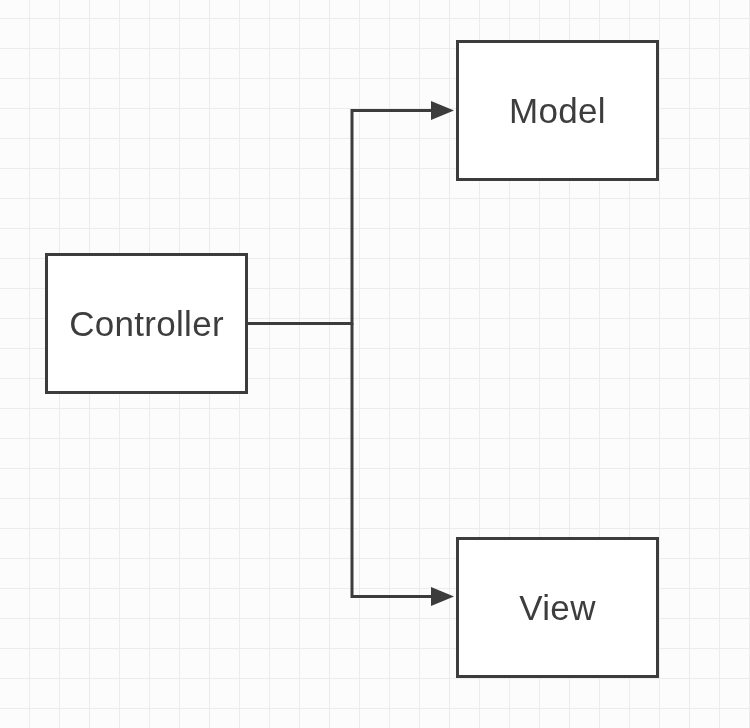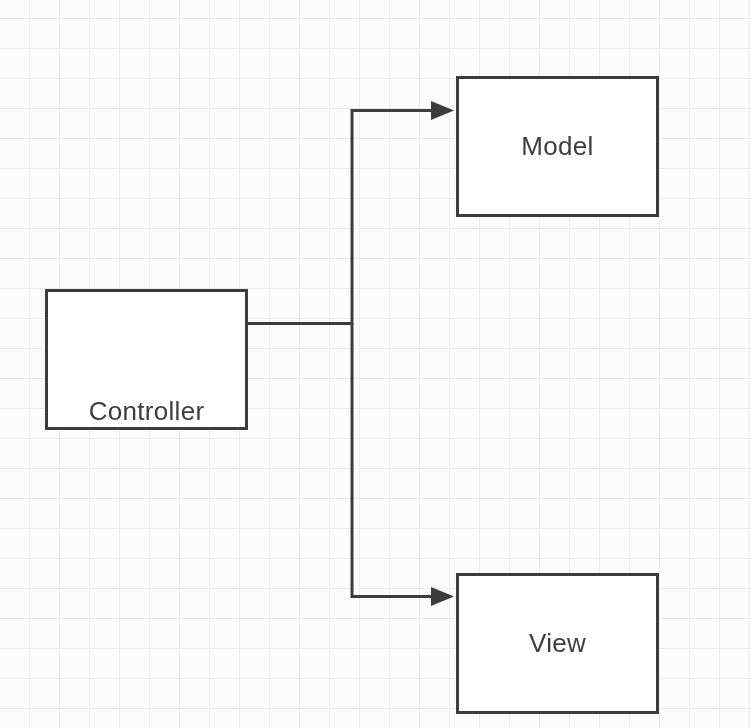--- a/index.html
+++ b/index.html
@@ -40,27 +40,26 @@
   }
   .node {
     position: absolute;
     box-sizing: border-box;
     background: #ffffff;
     border: 3px solid #3c3c3c;
     display: flex;
     align-items: center;
     justify-content: center;
     color: #3d3d3d;
-    font-size: 26px;
+    font-size: 35px;
     font-weight: 400;
     letter-spacing: 0.3px;
     cursor: default;
-    margin-top: 36px;
   }
-  #node-controller { left: 45px;  top: 253px; width: 203px; height: 141px; align-items: flex-end; }
+  #node-controller { left: 45px;  top: 253px; width: 203px; height: 141px; }
   #node-model      { left: 456px; top: 40px;  width: 203px; height: 141px; }
   #node-view       { left: 456px; top: 537px; width: 203px; height: 141px; }
   .node-label {
     white-space: nowrap;
   }
 </style>
 </head>
 <body>
 
 <div class="canvas">

